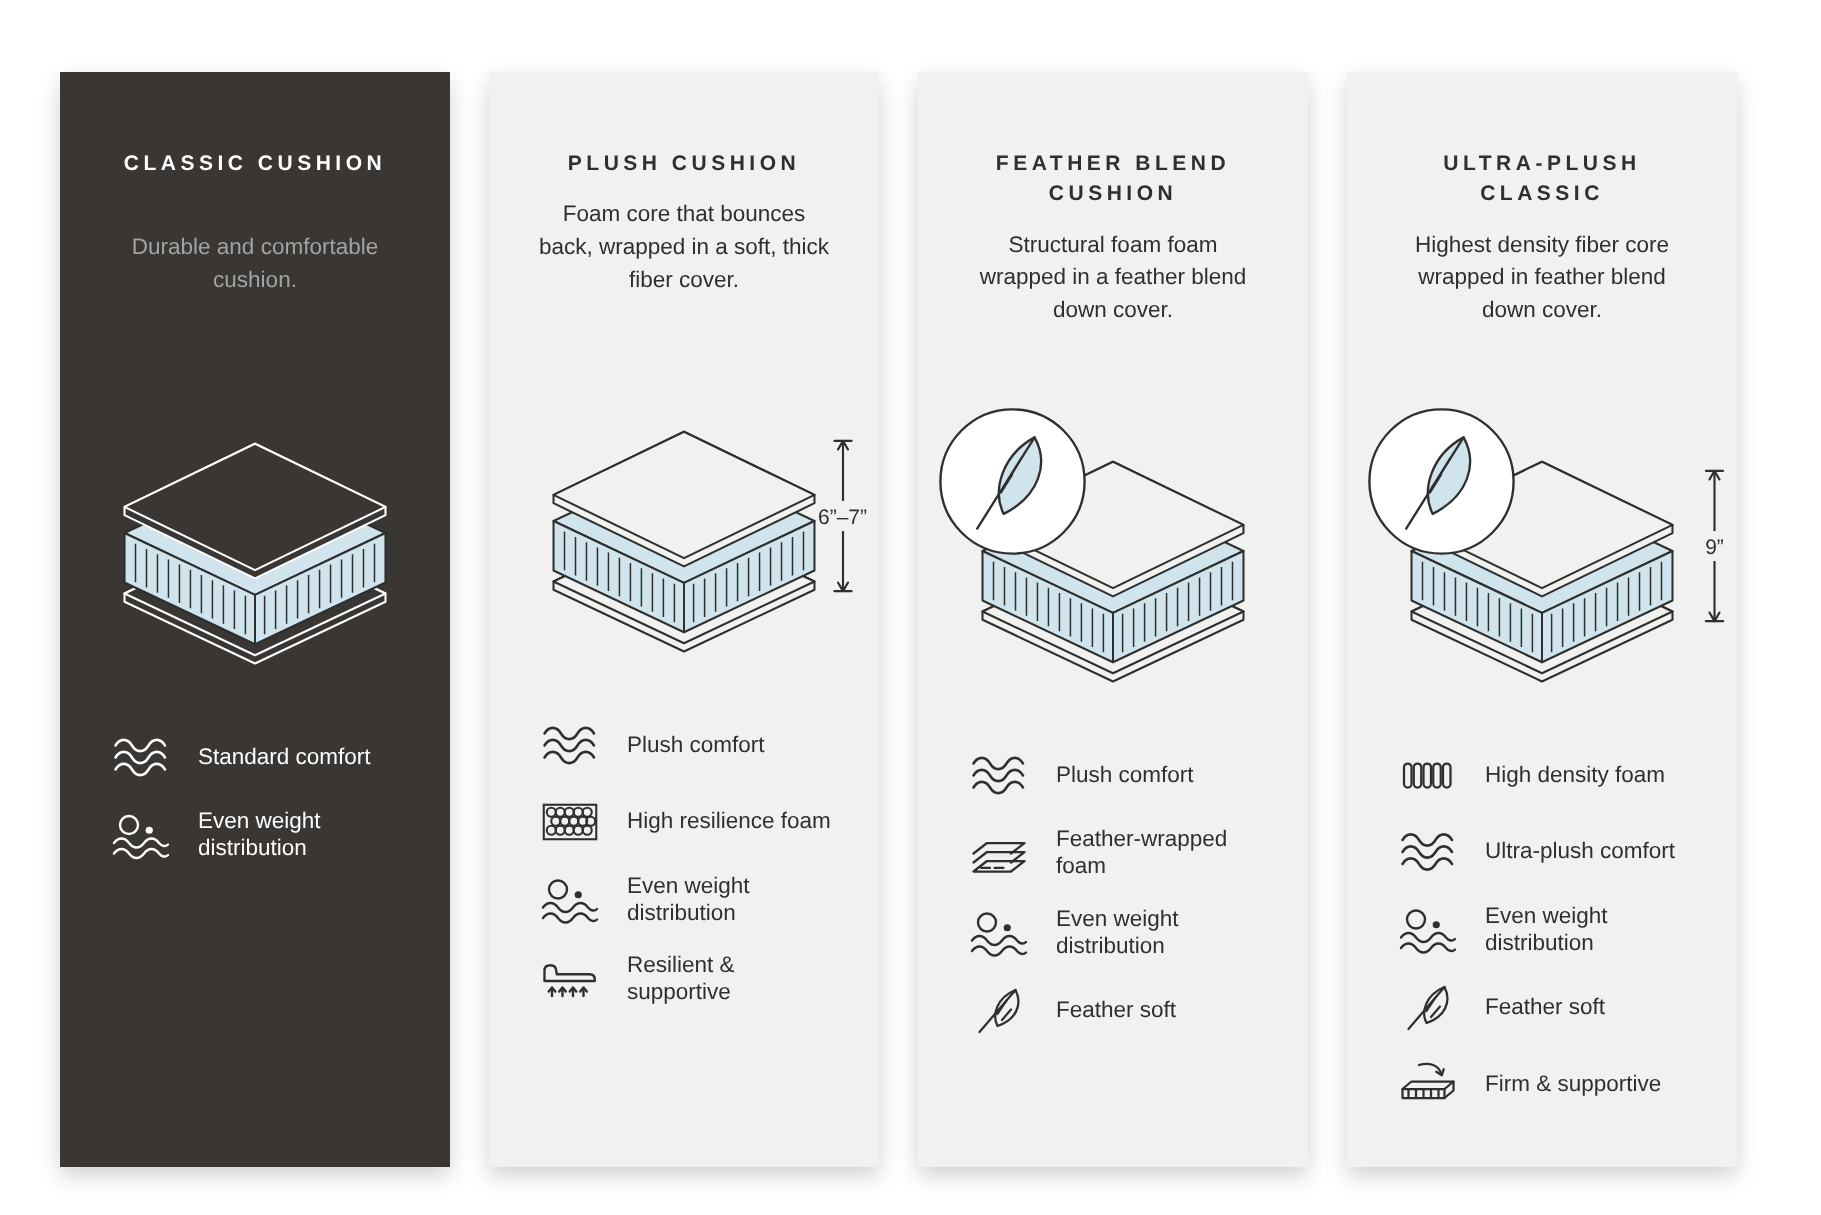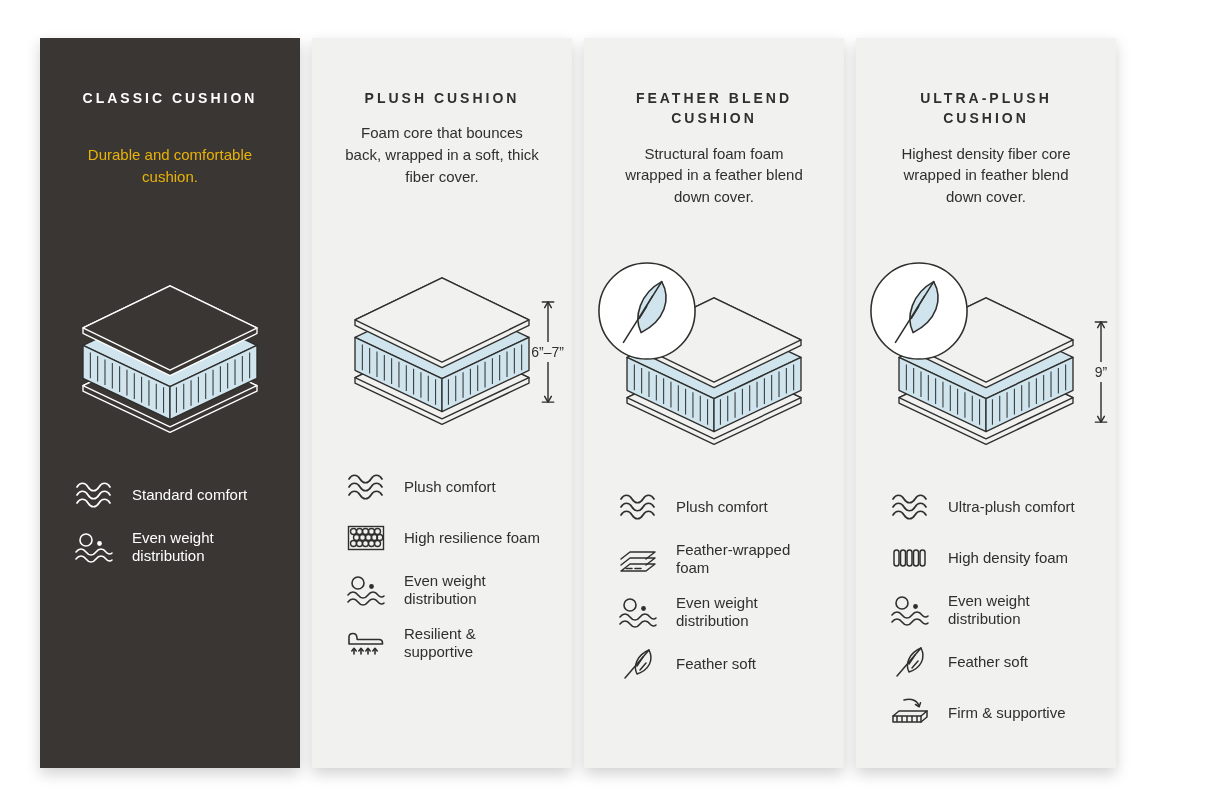--- a/index.html
+++ b/index.html
@@ -1,30 +1,30 @@
 <!DOCTYPE html>
 <html style="--slab: #cfe4ec; --ink: #2f2f2e; --light: #f1f1ef; --dark: #393633;"><head>
 <meta charset="utf-8">
 <style>
   html,body{margin:0;padding:0;width:1214px;height:810px;background:#ffffff;overflow:hidden;
     font-family:"Liberation Sans", sans-serif; color:#2f2f2e;}
   :root{ --slab:#cfe4ec; --ink:#2f2f2e; --light:#f1f1ef; --dark:#393633; }
-  .wrap{display:flex;gap:12px;padding:38px 0 0 40px;align-items:flex-start;}
+  .wrap{display:flex;gap:26px;padding:48px 0 0 40px;align-items:flex-start;}
   .column{width:260px;height:730px;background:var(--light);box-shadow:0 6px 14px rgba(0,0,0,.18);
     position:relative;text-align:center;
     --panel-fill:var(--light); --panel-line:var(--ink); --slab-fill:var(--slab); --slab-line:var(--ink);}
   .column.dark{background:var(--dark); --panel-fill:var(--dark); --panel-line:#ffffff; color:#ffffff;}
   h2.title{margin:50px 28px 0;font-size:14px;font-weight:700;letter-spacing:3px;line-height:1.45;}
   .desc{margin:14px auto 0;max-width:198px;font-size:15px;line-height:1.45;}
-  .column.dark .desc{color:#eab308;margin-top:36px;}
+  .column.dark .desc{color:#a3a3a3;margin-top:36px;}
   .illus{position:relative;width:100%;height:152px;margin-top:88px;}
   .column.dark .illus{margin-top:96px;}
   .stack{display:block;margin:0 auto;width:202px;height:152px;}
   .badge{position:absolute;left:12px;top:-36px;width:102px;height:102px;}
-  .measure{position:absolute;right:8px;top:24px;display:flex;flex-direction:column;align-items:center;gap:2px;}
+  .measure{position:absolute;right:8px;top:6px;display:flex;flex-direction:column;align-items:center;gap:2px;}
   .measure svg{width:14px;height:42px;stroke:var(--ink);stroke-width:1.5;fill:none;stroke-linecap:round;stroke-linejoin:round;}
   .measure-label{font-size:14px;white-space:nowrap;}
   ul.features{list-style:none;margin:42px 0 0;padding:0 10px 0 32px;text-align:left;}
   li.feature{display:flex;align-items:center;gap:16px;margin-bottom:17px;}
   .ficon{width:44px;height:34px;flex:none;color:currentColor;}
   .flabel{font-size:15px;line-height:1.2;max-width:142px;}
 </style>
 </head>
 <body>
 
@@ -296,21 +296,21 @@
       <li class="feature">
         <svg class="ficon" viewBox="0 0 44 34">
             <use href="#icon-feather"></use>
           </svg>
         <span class="flabel">Feather soft</span>
       </li>
     </ul>
   </section>
 
   <section class="column">
-    <h2 class="title">ULTRA-PLUSH CUSHION</h2>
+    <h2 class="title">ULTRA-PLUSH CLASSIC</h2>
     <p class="desc">Highest density fiber core wrapped in feather blend down cover.</p>
     <div class="illus">
       <svg class="stack" viewBox="0 0 220 166">
           <use href="#cushion-stack"></use>
         </svg>
       <svg class="badge" viewBox="0 0 104 104">
           <use href="#feather-badge"></use>
         </svg>
       <div class="measure">
         <svg viewBox="0 0 14 44">
@@ -322,29 +322,29 @@
         <svg viewBox="0 0 14 44">
           <path d="M7,0 L7,42"></path>
             <path d="M1,42 L13,42"></path>
             <path d="M3.5,36 L7,42 L10.5,36"></path>
         </svg>
       </div>
     </div>
     <ul class="features">
       <li class="feature">
         <svg class="ficon" viewBox="0 0 44 34">
+            <use href="#icon-capsule-foam"></use>
+          </svg>
+        <span class="flabel">High density foam</span>
+      </li>
+      <li class="feature">
+        <svg class="ficon" viewBox="0 0 44 34">
             <use href="#icon-wave"></use>
           </svg>
         <span class="flabel">Ultra-plush comfort</span>
-      </li>
-      <li class="feature">
-        <svg class="ficon" viewBox="0 0 44 34">
-            <use href="#icon-capsule-foam"></use>
-          </svg>
-        <span class="flabel">High density foam</span>
       </li>
       <li class="feature">
         <svg class="ficon" viewBox="0 0 44 34">
             <use href="#icon-even-weight"></use>
           </svg>
         <span class="flabel">Even weight distribution</span>
       </li>
       <li class="feature">
         <svg class="ficon" viewBox="0 0 44 34">
             <use href="#icon-feather"></use>

